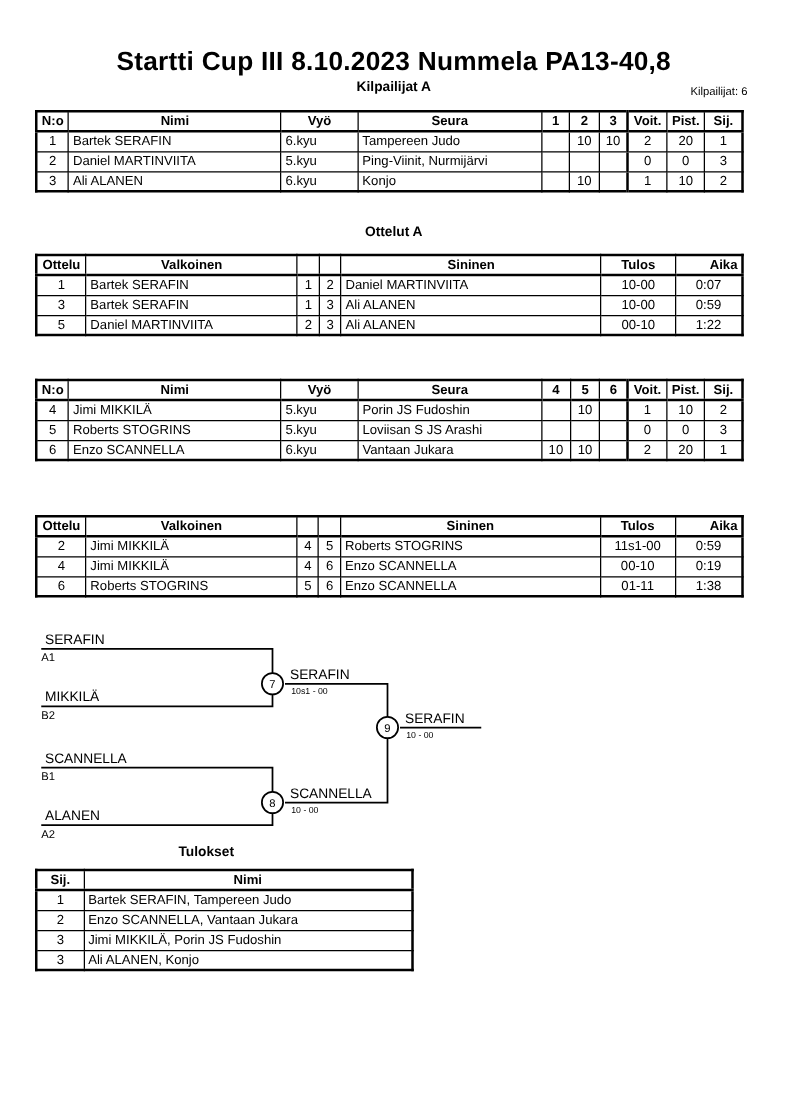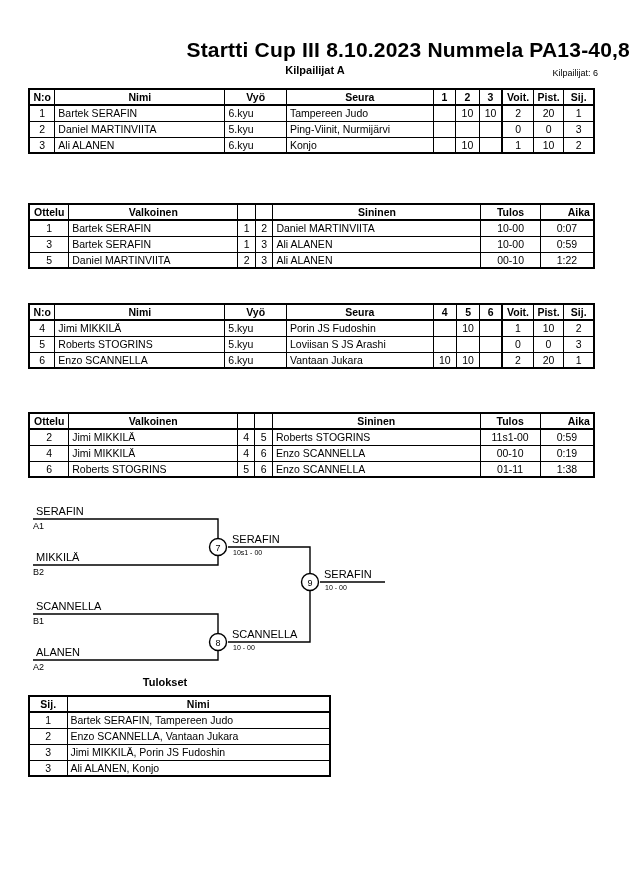--- a/index.html
+++ b/index.html
@@ -5,21 +5,21 @@
   html,body{margin:0;padding:0;}
   body{
     width:630px;height:891px;background:#ffffff;
     font-family:"Liberation Sans","DejaVu Sans",sans-serif;
     color:#000;position:relative;overflow:hidden;
   }
   .page{position:relative;width:630px;height:891px;}
 
   
   .title{
-    position:absolute;left:0;top:38px;width:630px;text-align:right;
+    position:absolute;left:0;top:38px;width:630px;text-align:center;
     font-size:21px;font-weight:bold;letter-spacing:.2px;
   }
   .section-title{
     position:absolute;width:630px;left:0;text-align:center;
     font-size:11px;font-weight:bold;
   }
   .entrants-count{
     position:absolute;right:32px;top:68px;font-size:9px;
   }
 
@@ -126,20 +126,21 @@
         <td class="c"></td>
         <td class="c">10</td>
         <td class="c"></td>
         <td class="c thickL">1</td>
         <td class="c">10</td>
         <td class="c">2</td>
       </tr>
     </tbody>
   </table>
 
+  <div class="section-title" style="top:180px;">Ottelut A</div>
   <table class="tbl tbl-match" style="top:203px;">
     <thead>
       <tr>
         <th class="w-no">Ottelu</th>
         <th class="w-white">Valkoinen</th>
         <th class="w-n"></th>
         <th class="w-n"></th>
         <th class="w-blue">Sininen</th>
         <th class="w-res">Tulos</th>
         <th class="w-time">Aika</th>

